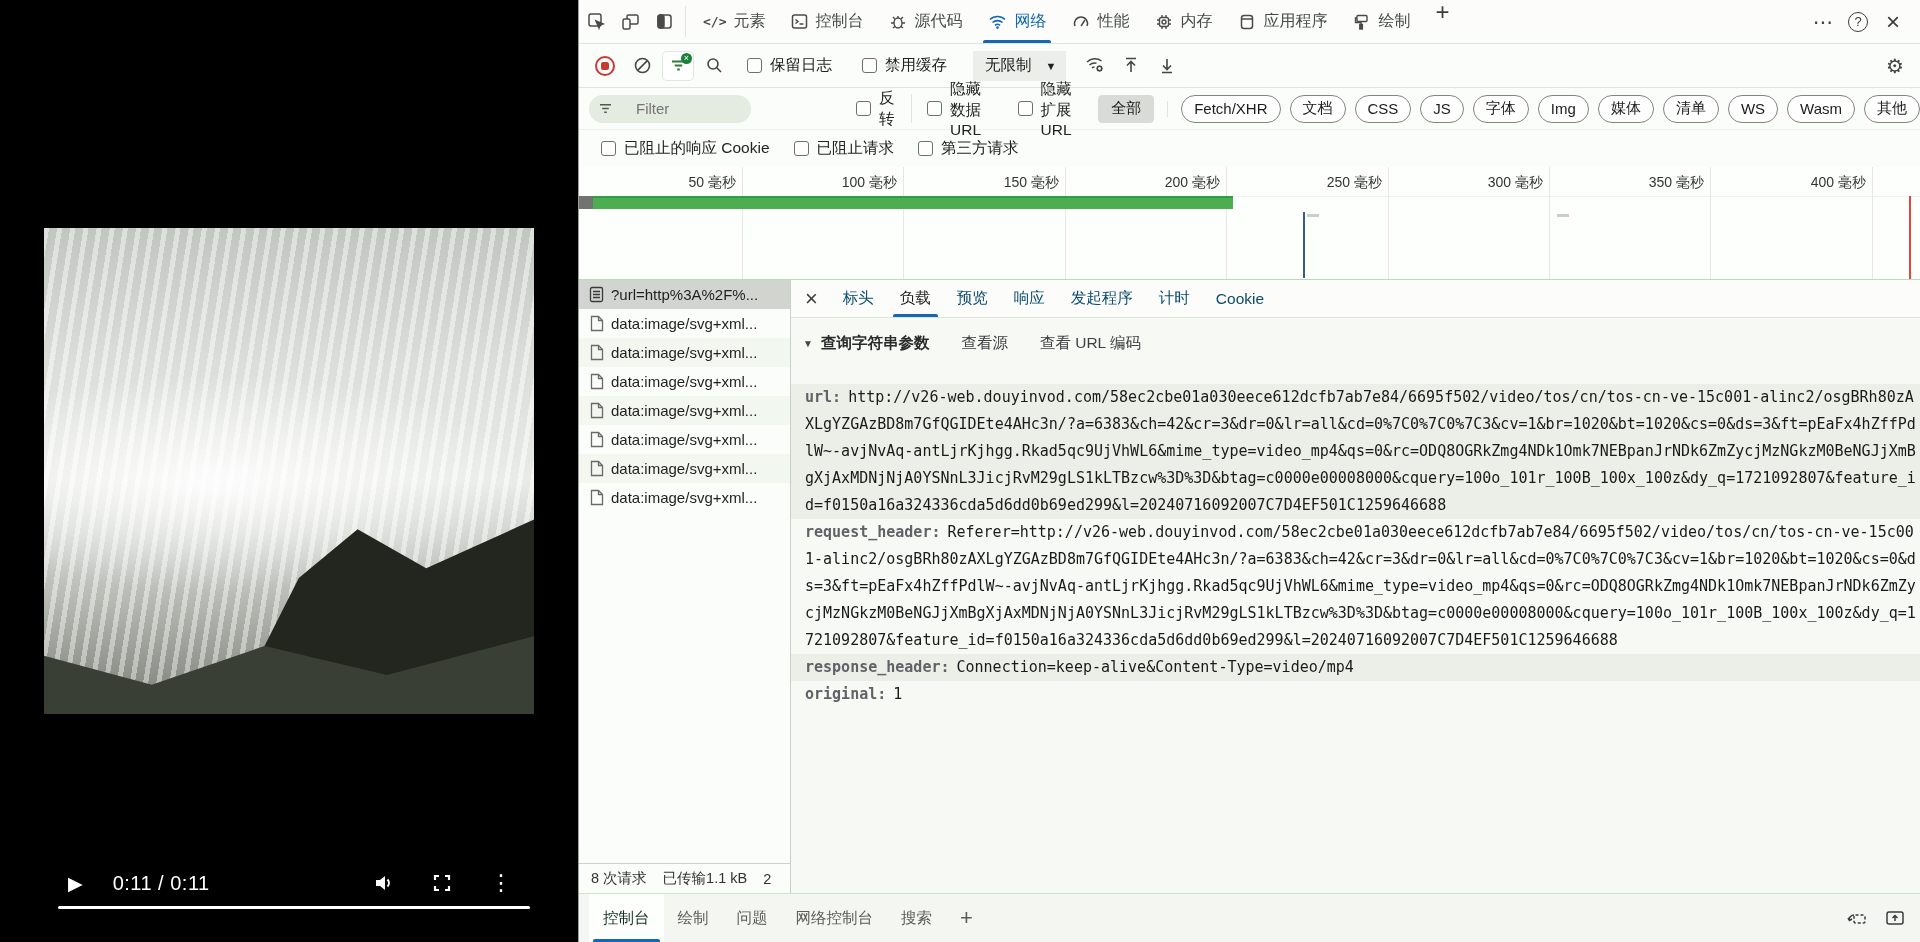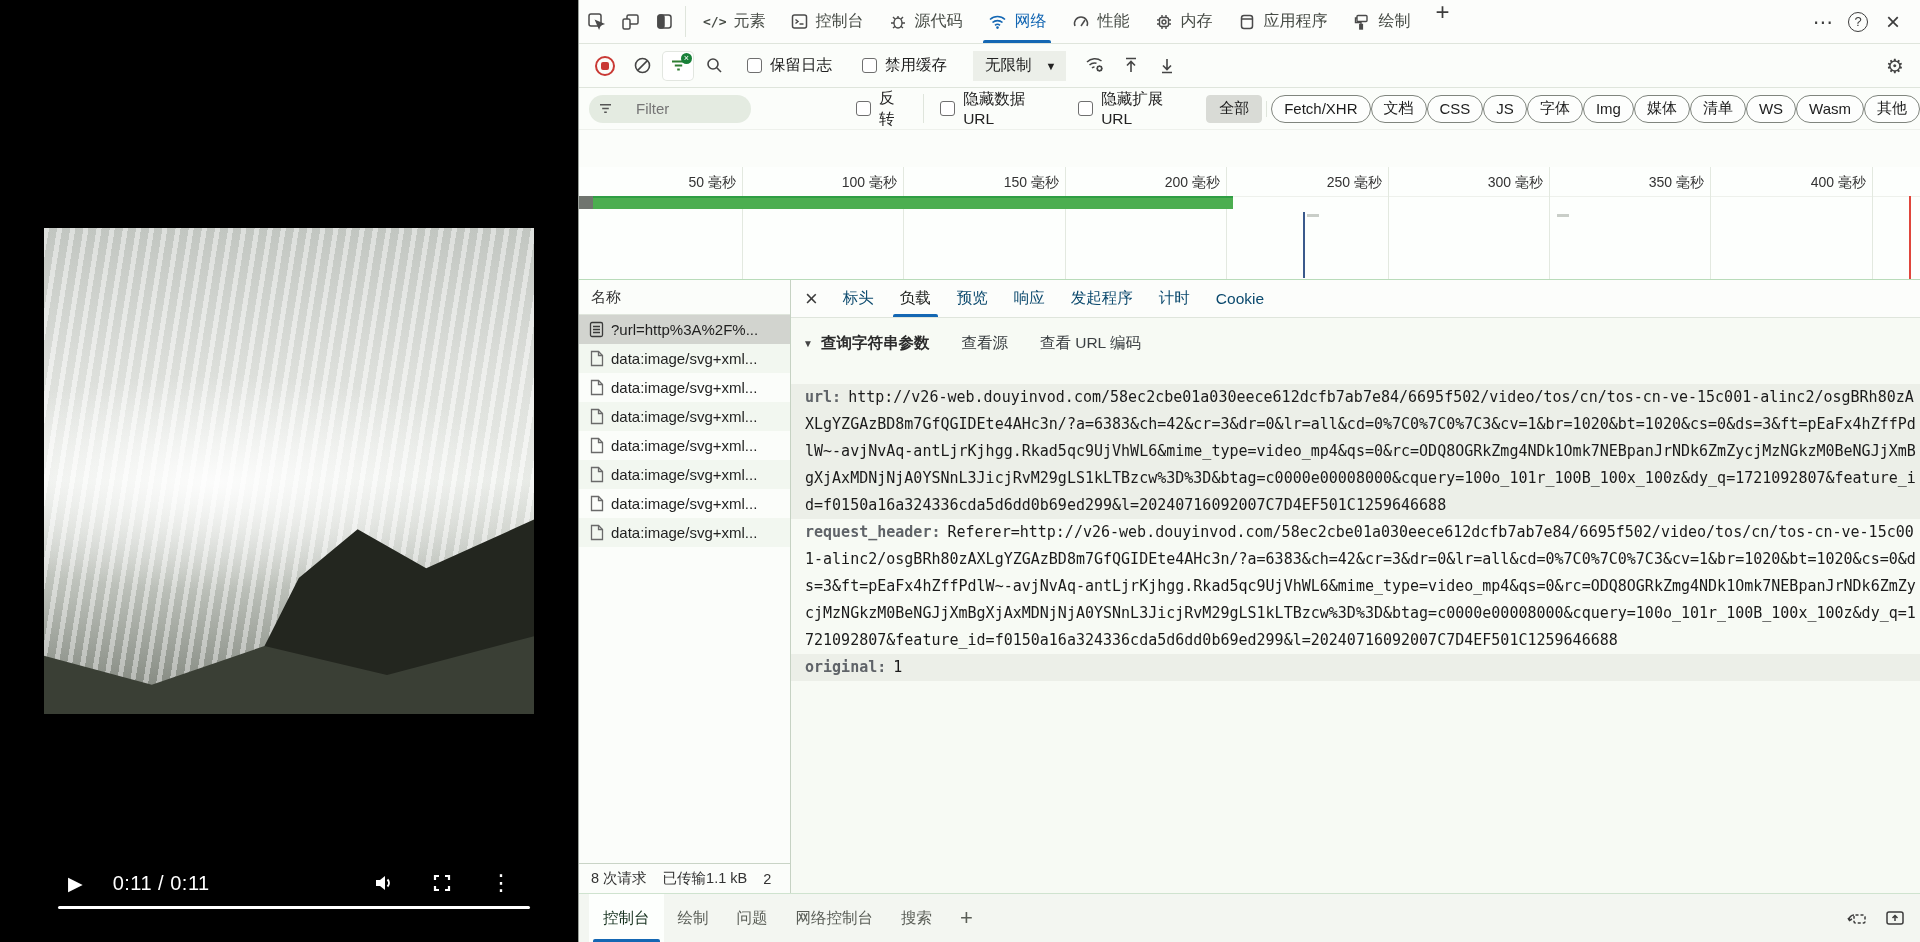--- a/index.html
+++ b/index.html
@@ -57,21 +57,21 @@
   .chk{display:flex;align-items:center;gap:8px;font-size:15.5px;color:#222;margin:0 12px;}
   .cb{width:15px;height:15px;border:1.6px solid #6f6f6f;border-radius:3px;background:#fff;flex:0 0 auto;}
   .throttle{display:flex;align-items:center;gap:14px;background:#ecefe9;height:30px;padding:0 10px 0 12px;font-size:15.5px;color:#222;margin:0 8px;}
   .throttle .arr{font-size:11px;color:#222;}
   .gear{font-size:20px;color:#444;position:absolute;right:16px;top:50%;transform:translateY(-50%);}
   
   .dt-filterrow{position:absolute;left:0;top:88px;width:100%;height:42px;display:flex;align-items:center;padding-left:10px;border-bottom:1px solid #eef1ec;}
   .filter-pill{width:162px;height:28px;border-radius:14px;background:#e4ebe1;display:flex;align-items:center;padding:0 10px;gap:24px;}
   .filter-pill input{border:none;background:transparent;outline:none;font-size:15px;color:#444;width:110px;font-family:inherit;}
   .funnel-mini{color:#555;}
-  .chips{display:flex;margin-left:2px;}
+  .chips{display:flex;gap:9px;margin-left:2px;}
   .chip{border:1px solid #80857e;border-radius:14px;height:28px;display:flex;align-items:center;padding:0 12px;font-size:15px;color:#1c1c1c;background:#fdfefd;white-space:nowrap;}
   .chip.selected{background:#d9dbd6;border-color:#d9dbd6;border-radius:4px;}
   
   .dt-blockedrow{position:absolute;left:0;top:130px;width:100%;height:37px;display:flex;align-items:center;padding-left:10px;}
   
   .dt-timeline{position:absolute;left:0;top:167px;width:100%;height:113px;background:#fdfffd;border-bottom:1px solid var(--green-border);overflow:hidden;}
   .gridline{position:absolute;top:0;bottom:0;width:1px;background:#e3e9e0;}
   .tick{position:absolute;top:7px;width:106px;text-align:right;font-size:14px;color:#333;}
   .ruler-border{position:absolute;left:0;top:0;width:100%;height:30px;border-bottom:1px solid #eef1ec;}
   .ov-bar{position:absolute;left:14px;top:29px;width:640px;height:13px;background:var(--bar-green);border-top:2px solid var(--bar-green-dark);}
@@ -323,20 +323,34 @@
       <span class="chip">字体</span>
       <span class="chip">Img</span>
       <span class="chip">媒体</span>
       <span class="chip">清单</span>
       <span class="chip">WS</span>
       <span class="chip">Wasm</span>
       <span class="chip">其他</span>
     </div>
   </div>
 
+  <div class="dt-blockedrow">
+    <label class="chk">
+      <span class="cb"></span>
+      <span>已阻止的响应 Cookie</span>
+    </label>
+    <label class="chk">
+      <span class="cb"></span>
+      <span>已阻止请求</span>
+    </label>
+    <label class="chk">
+      <span class="cb"></span>
+      <span>第三方请求</span>
+    </label>
+  </div>
 
   <div class="dt-timeline">
     <div class="ruler-border"></div>
     <div class="gridline" style="left:163px"></div>
     <div class="gridline" style="left:324px"></div>
     <div class="gridline" style="left:486px"></div>
     <div class="gridline" style="left:647px"></div>
     <div class="gridline" style="left:809px"></div>
     <div class="gridline" style="left:970px"></div>
     <div class="gridline" style="left:1131px"></div>
@@ -352,21 +366,20 @@
     <div class="ov-cap"></div>
     <div class="ov-bar"></div>
     <div class="ov-blue"></div>
     <div class="ov-dash" style="left:728px"></div>
     <div class="ov-dash" style="left:978px"></div>
     <div class="ov-red"></div>
   </div>
 
   <div class="dt-main">
     <div class="req-col">
-      <div class="req-header">名称</div>
       <div class="req-row selected">
         <span>
             <svg width="15" height="17" viewBox="0 0 15 17" fill="none" stroke="#3a3a3a" stroke-width="1.3">
               <rect x="1.5" y="1.5" width="12" height="14" rx="1.5"></rect>
               <path d="M4 5.5h7M4 8.5h7M4 11.5h7"></path>
             </svg>
           </span>
         <span>?url=http%3A%2F%...</span>
       </div>
       <div class="req-row">
@@ -455,20 +468,23 @@
         <span class="payload-title">查询字符串参数</span>
         <span class="payload-link">查看源</span>
         <span class="payload-link">查看 URL 编码</span>
       </div>
       <div class="params">
         <div class="param">
           <span class="pkey">url:</span><span>http://v26-web.douyinvod.com/58ec2cbe01a030eece612dcfb7ab7e84/6695f502/video/tos/cn/tos-cn-ve-15c001-alinc2/osgBRh80zAXLgYZGAzBD8m7GfQGIDEte4AHc3n/?a=6383&amp;ch=42&amp;cr=3&amp;dr=0&amp;lr=all&amp;cd=0%7C0%7C0%7C3&amp;cv=1&amp;br=1020&amp;bt=1020&amp;cs=0&amp;ds=3&amp;ft=pEaFx4hZffPdlW~-avjNvAq-antLjrKjhgg.Rkad5qc9UjVhWL6&amp;mime_type=video_mp4&amp;qs=0&amp;rc=ODQ8OGRkZmg4NDk1Omk7NEBpanJrNDk6ZmZycjMzNGkzM0BeNGJjXmBgXjAxMDNjNjA0YSNnL3JicjRvM29gLS1kLTBzcw%3D%3D&amp;btag=c0000e00008000&amp;cquery=100o_101r_100B_100x_100z&amp;dy_q=1721092807&amp;feature_id=f0150a16a324336cda5d6dd0b69ed299&amp;l=20240716092007C7D4EF501C1259646688</span>
         </div>
         <div class="param">
           <span class="pkey">request_header:</span><span>Referer=http://v26-web.douyinvod.com/58ec2cbe01a030eece612dcfb7ab7e84/6695f502/video/tos/cn/tos-cn-ve-15c001-alinc2/osgBRh80zAXLgYZGAzBD8m7GfQGIDEte4AHc3n/?a=6383&amp;ch=42&amp;cr=3&amp;dr=0&amp;lr=all&amp;cd=0%7C0%7C0%7C3&amp;cv=1&amp;br=1020&amp;bt=1020&amp;cs=0&amp;ds=3&amp;ft=pEaFx4hZffPdlW~-avjNvAq-antLjrKjhgg.Rkad5qc9UjVhWL6&amp;mime_type=video_mp4&amp;qs=0&amp;rc=ODQ8OGRkZmg4NDk1Omk7NEBpanJrNDk6ZmZycjMzNGkzM0BeNGJjXmBgXjAxMDNjNjA0YSNnL3JicjRvM29gLS1kLTBzcw%3D%3D&amp;btag=c0000e00008000&amp;cquery=100o_101r_100B_100x_100z&amp;dy_q=1721092807&amp;feature_id=f0150a16a324336cda5d6dd0b69ed299&amp;l=20240716092007C7D4EF501C1259646688</span>
+        </div>
+        <div class="param">
+          <span class="pkey">response_header:</span><span>Connection=keep-alive&amp;Content-Type=video/mp4</span>
         </div>
         <div class="param">
           <span class="pkey">original:</span><span>1</span>
         </div>
       </div>
     </div>
   </div>
 
   <div class="dt-drawer">
     <span class="drawer-tab active">控制台</span>

